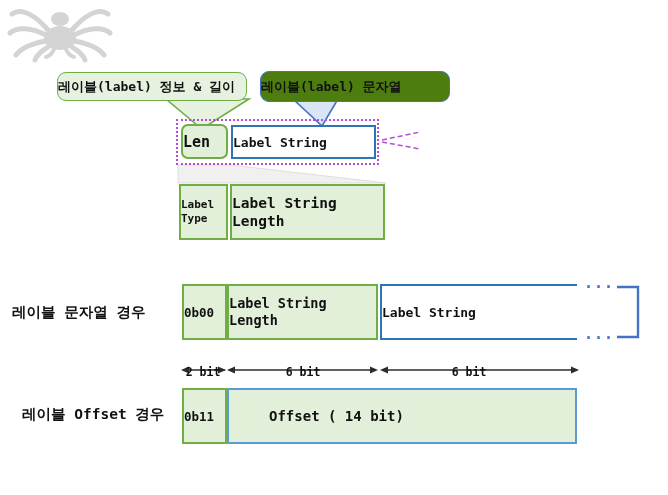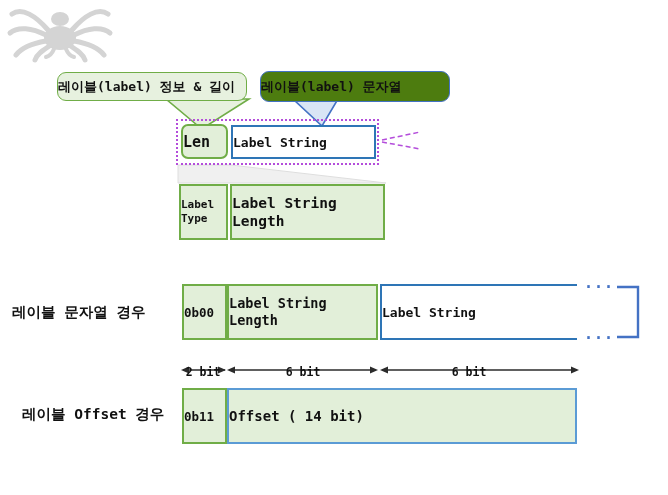--- a/index.html
+++ b/index.html
@@ -9,21 +9,21 @@
   .bx{display:flex;flex-direction:column;align-items:flex-start;justify-content:center;
       font-weight:bold;color:#111;text-align:center;}
   .green{background:#e2efd9;border:2px solid #70ad47;}
   .callout-green{background:#e7f1df;border:1.6px solid #70ad47;border-radius:9px;font-size:13px;}
   .callout-blue{background:#4d7c0f;border:1.6px solid #4472c4;border-radius:9px;font-size:13px;}
   .callout-purple{background:#faf5fe;border:1.6px dashed #b44ddb;border-radius:11px;font-size:12.5px;}
   .dotted-rect{border:2.6px dotted #b44ddb;background:transparent;}
   .whitebox{background:#ffffff;border:2px solid #2e75b6;}
   .openbox{background:#ffffff;border-left:2px solid #2e75b6;border-top:2px solid #2e75b6;
            border-bottom:2px solid #2e75b6;}
-  .offsetbox{background:#e2efd9;border:2px solid #5b9bd5;}
+  .offsetbox{background:#e2efd9;border:2px solid #5b9bd5;padding-left:40px;}
   .rowlabel{font-size:14.5px;font-weight:bold;color:#111;white-space:nowrap;}
   .bitlabel{font-size:11.5px;font-weight:bold;color:#111;text-align:center;margin-top:15px;}
   .dots{color:#4472c4;font-weight:bold;font-size:15px;letter-spacing:1px;line-height:10px;}
   .l1{line-height:1.25;} .svg-under{position:absolute;left:0;top:0;}
 </style>
 </head>
 <body>
 
 <div class="stage">
 

